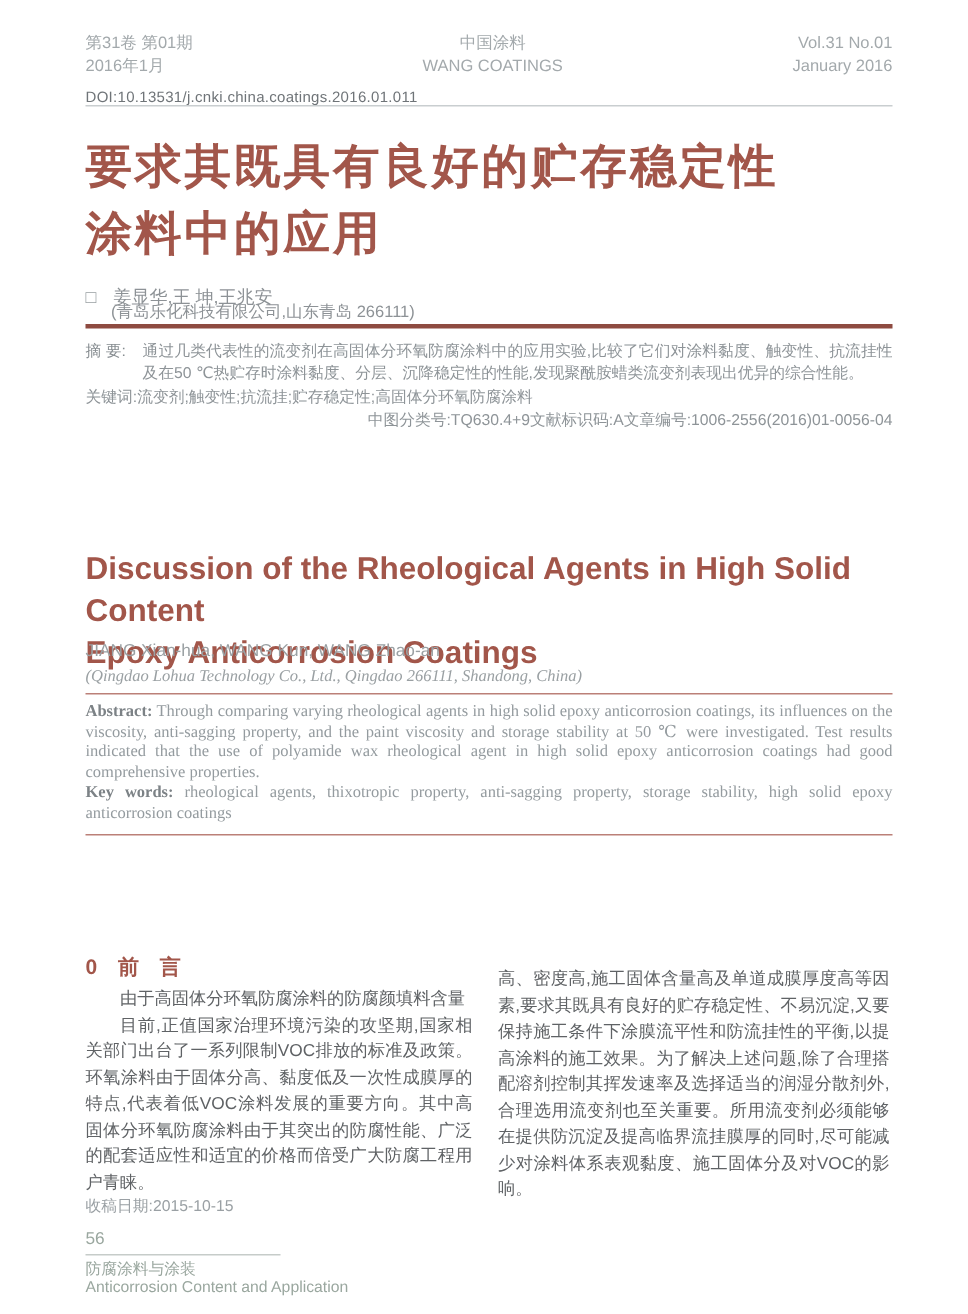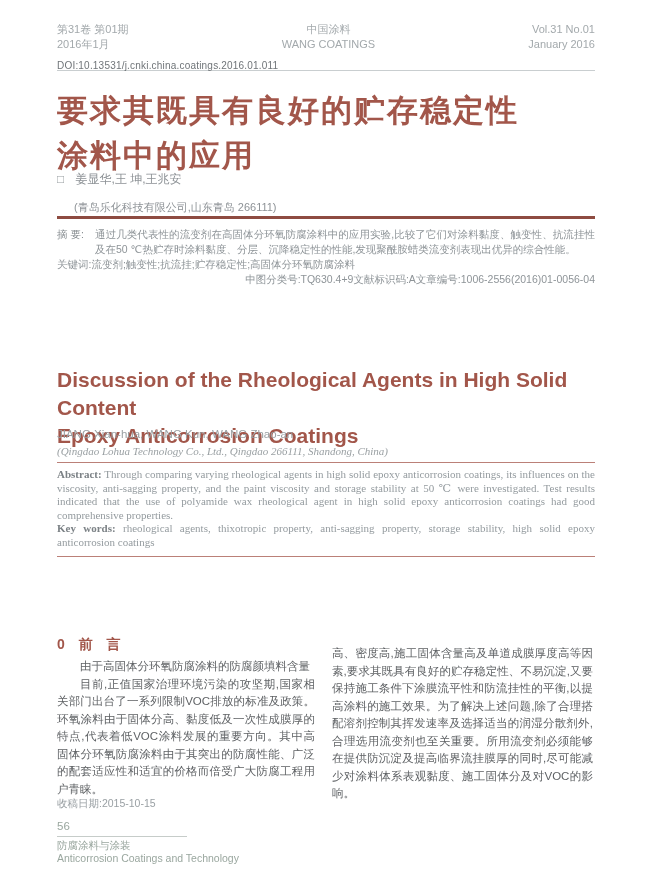--- a/index.html
+++ b/index.html
@@ -22,21 +22,21 @@
     position:absolute; top:60px; left:57px;
     font-size:10px; color:#6f7478; letter-spacing:0.2px;
   }
   
   .title-cn {
     position:absolute; top:88px; left:57px; width:538px;
     font-size:31px; line-height:45px; font-weight:bold;
     color:#a2564a; letter-spacing:2px;
   }
   .authors-cn {
-    position:absolute; top:171px; left:57px; width:538px;
+    position:absolute; top:190px; left:57px; width:538px;
     font-size:12px; color:#8d9296;
   }
   .authors-cn .marker { margin-right:8px; color:#9aa0a3; }
   .aff-cn {
     position:absolute; top:200px; left:74px; width:520px;
     font-size:11px; color:#8d9296;
   }
   .rule-thick {
     position:absolute; top:216px; left:57px; width:538px;
     height:3px; background:#8e4b41;
@@ -181,15 +181,15 @@
   </div>
   <div class="col col-right">
     <p>高、密度高,施工固体含量高及单道成膜厚度高等因素,要求其既具有良好的贮存稳定性、不易沉淀,又要保持施工条件下涂膜流平性和防流挂性的平衡,以提高涂料的施工效果。为了解决上述问题,除了合理搭配溶剂控制其挥发速率及选择适当的润湿分散剂外,合理选用流变剂也至关重要。所用流变剂必须能够在提供防沉淀及提高临界流挂膜厚的同时,尽可能减少对涂料体系表观黏度、施工固体分及对VOC的影响。</p>
   </div>
 
   <div class="received">收稿日期:2015-10-15</div>
 
   <div class="page-num">56</div>
   <div class="footer-rule"></div>
   <div class="footer-cn">防腐涂料与涂装</div>
-  <div class="footer-en">Anticorrosion Coatings and Technology</div>
+  <div class="footer-en">Anticorrosion Content and Application</div>
 
 </div>
 
 </body></html>

